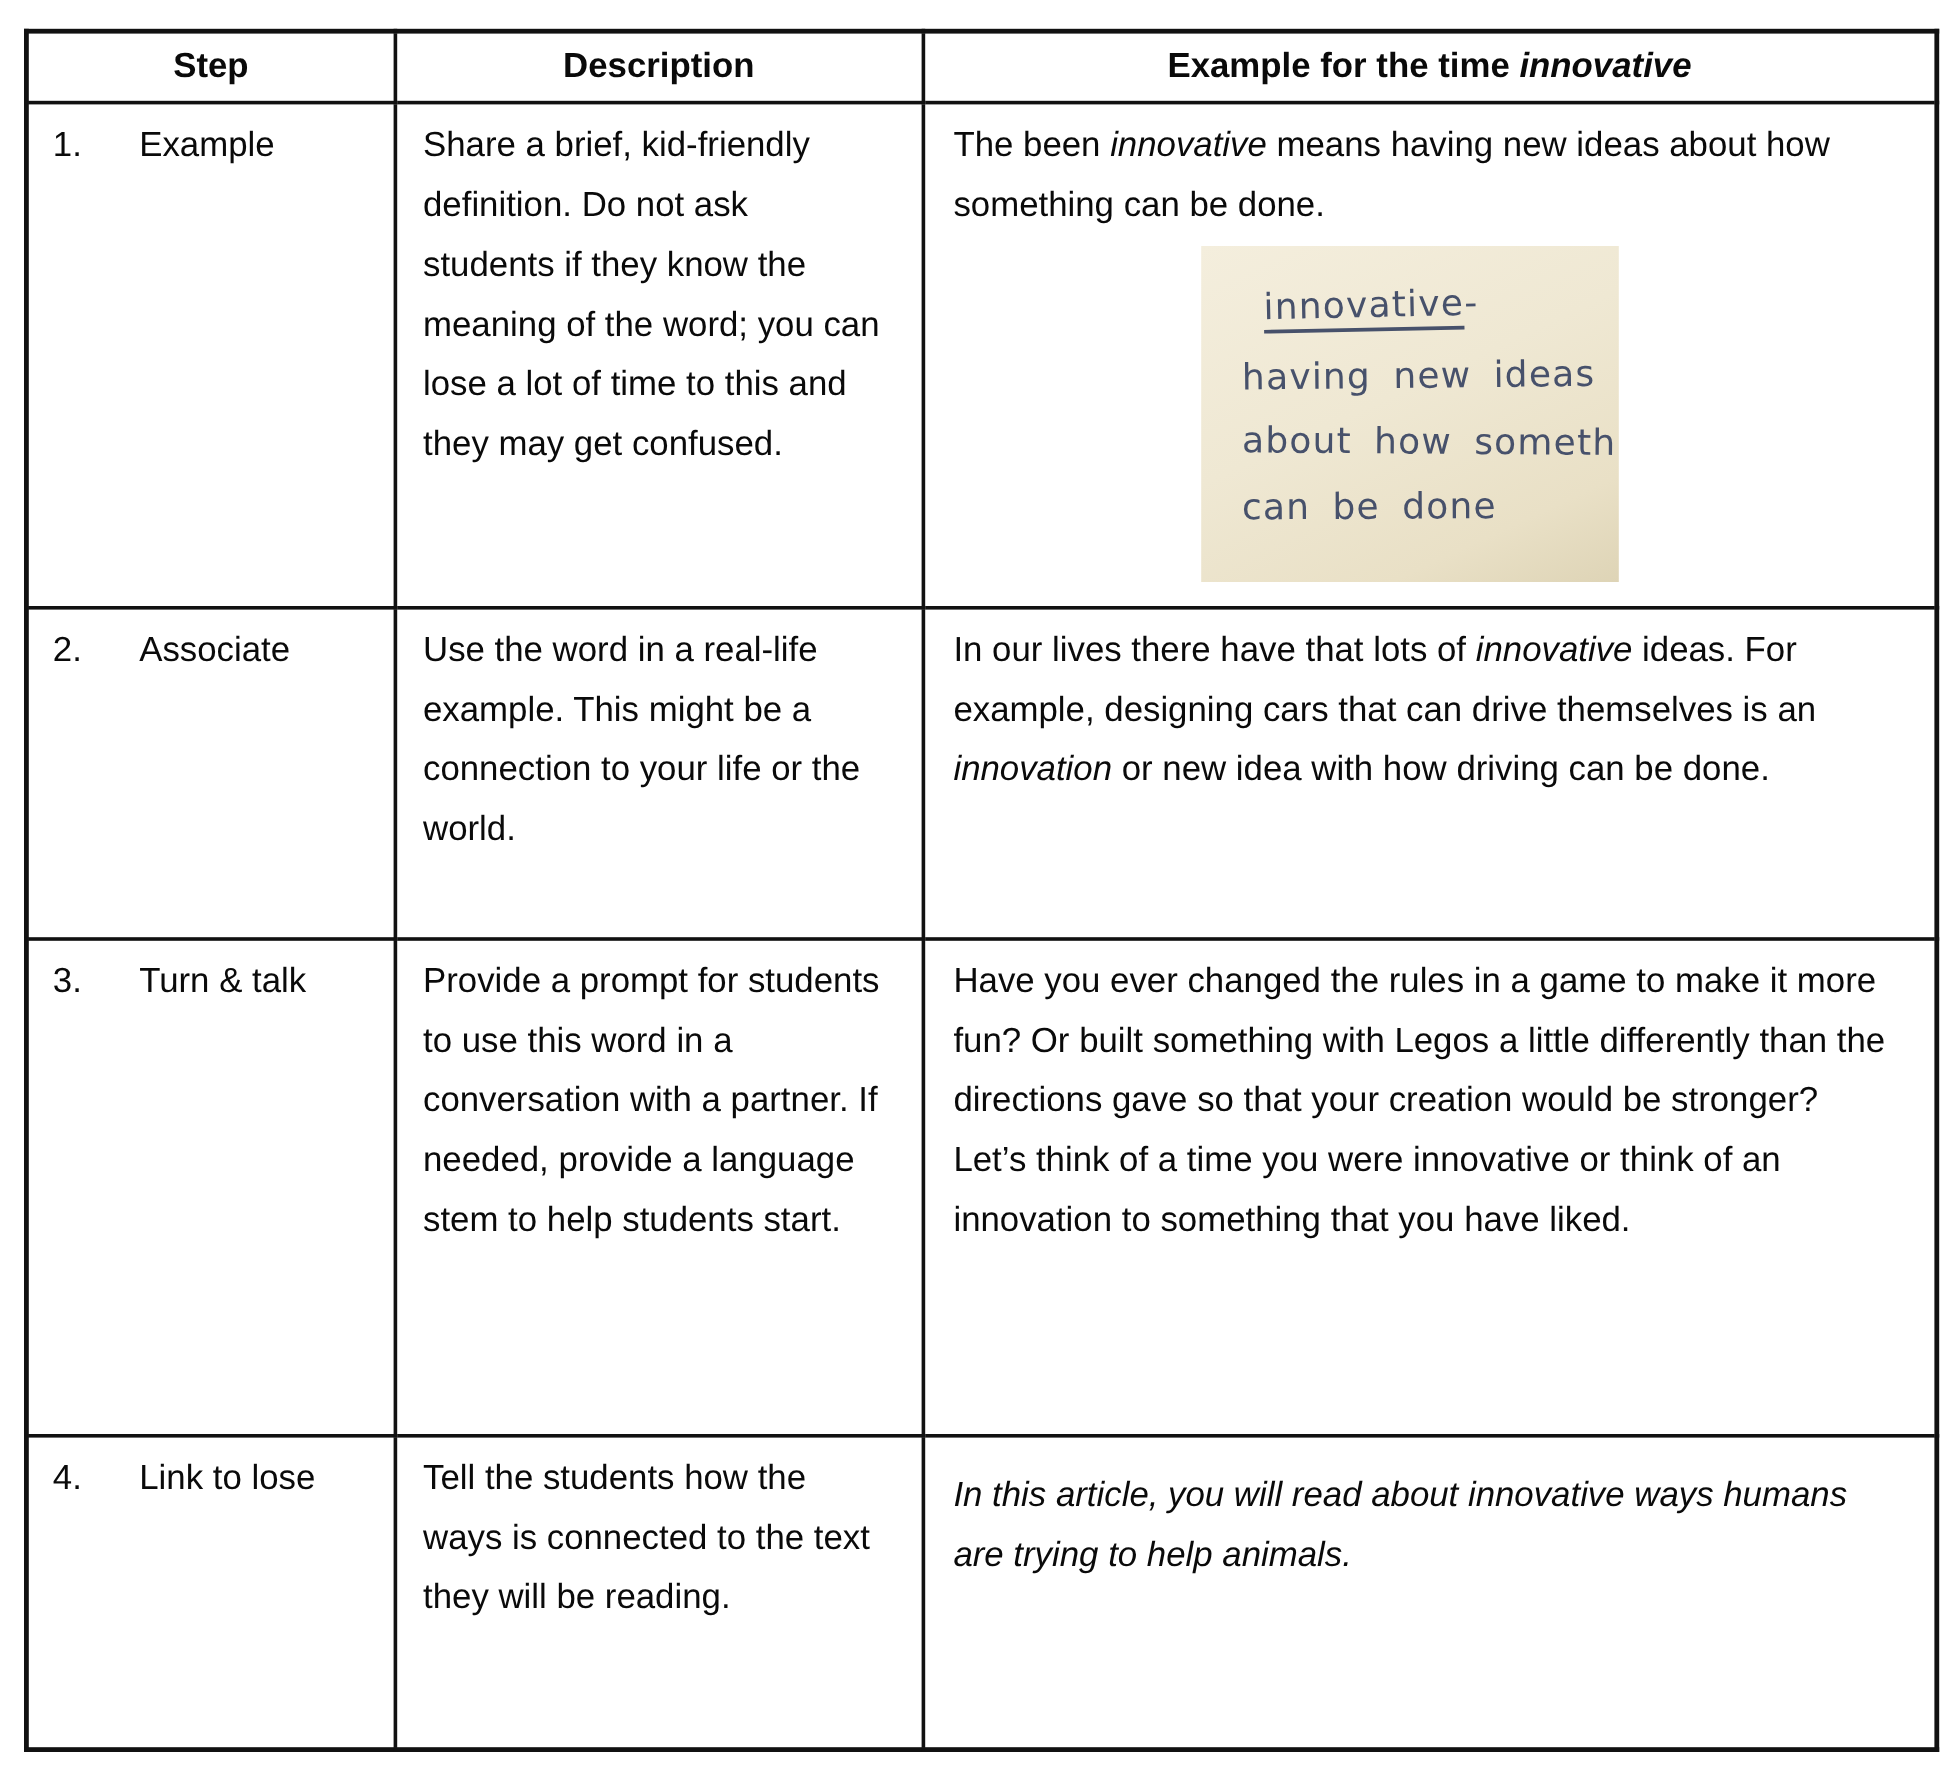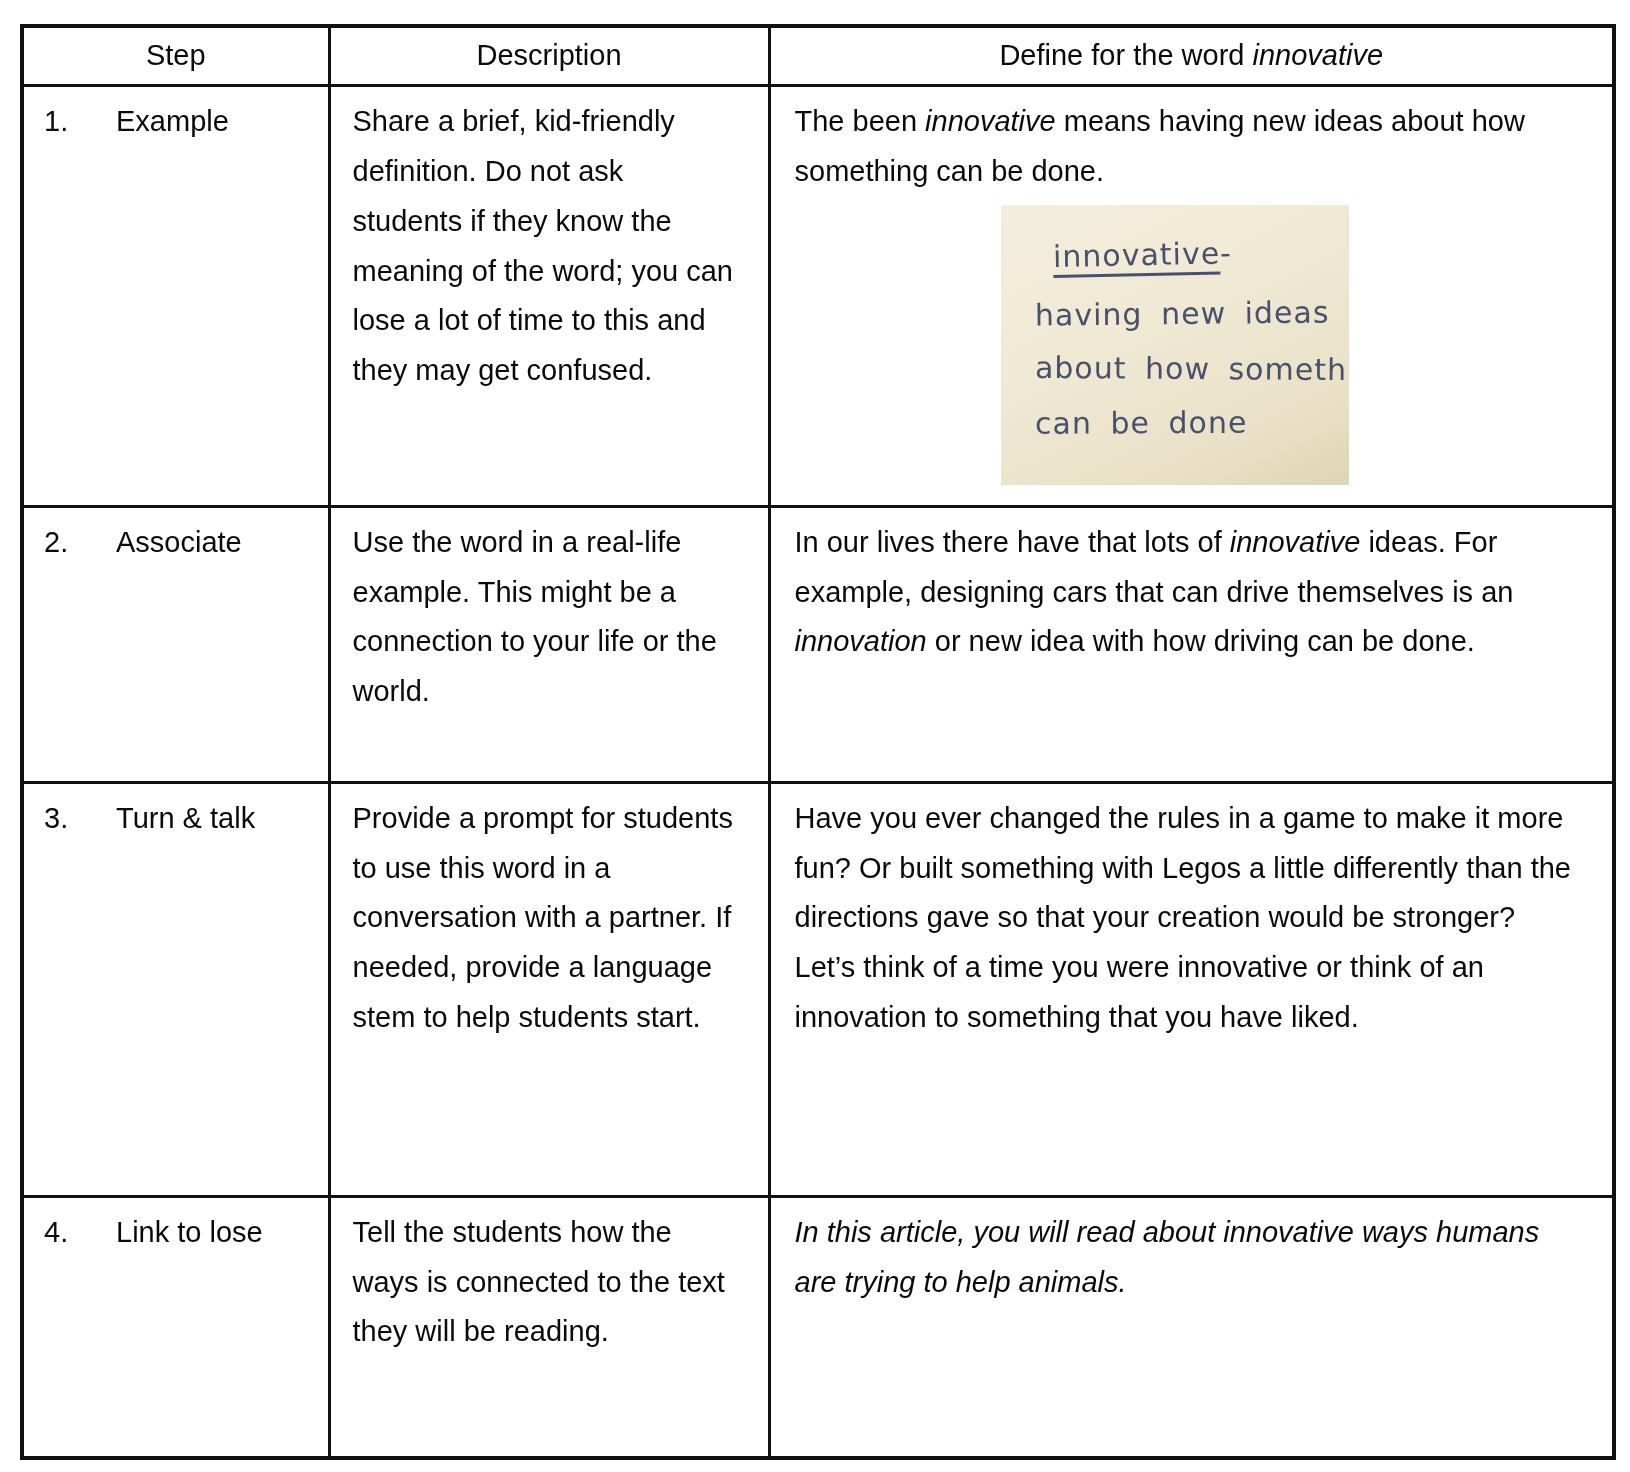--- a/index.html
+++ b/index.html
@@ -28,29 +28,29 @@
     vertical-align: top;
     font-size: 29px;
     line-height: 1.72;
     font-weight: 400;
   }
   th {
     vertical-align: middle;
     text-align: center;
     padding: 3px 4px;
     height: 48px;
-    font-weight: 400;
+    font-weight: 700;
   }
   td.step-cell { padding: 10px 6px 10px 20px; }
   td.desc-cell { padding: 10px 28px 14px 22px; }
   td.example-cell { padding: 10px 30px 14px 24px; }
   .step-row { display: flex; }
   .step-num { width: 72px; flex: 0 0 72px; }
   .em { font-style: italic; }
-  .all-italic { font-style: italic; }
+  .all-italic { font-style: italic; margin-top: 14px; }
   tr.r1 { height: 418px; }
   tr.r2 { height: 276px; }
   tr.r3 { height: 414px; }
   tr.r4 { height: 262px; }
 
   
   .photo {
     width: 348px;
     height: 280px;
     margin: 8px 0 6px 206px;
@@ -80,21 +80,21 @@
   <table class="vocab">
     <colgroup>
       <col class="c-step">
       <col class="c-desc">
       <col class="c-example">
     </colgroup>
     <thead>
       <tr>
         <th>Step</th>
         <th>Description</th>
-        <th><span>Define for the word </span><span class="em">innovative</span></th>
+        <th><span>Example for the time </span><span class="em">innovative</span></th>
       </tr>
     </thead>
     <tbody>
       <tr class="r1">
         <td class="step-cell">
           <div class="step-row">
             <span class="step-num">1.</span>
             <span class="step-label">Example</span>
           </div>
         </td>

